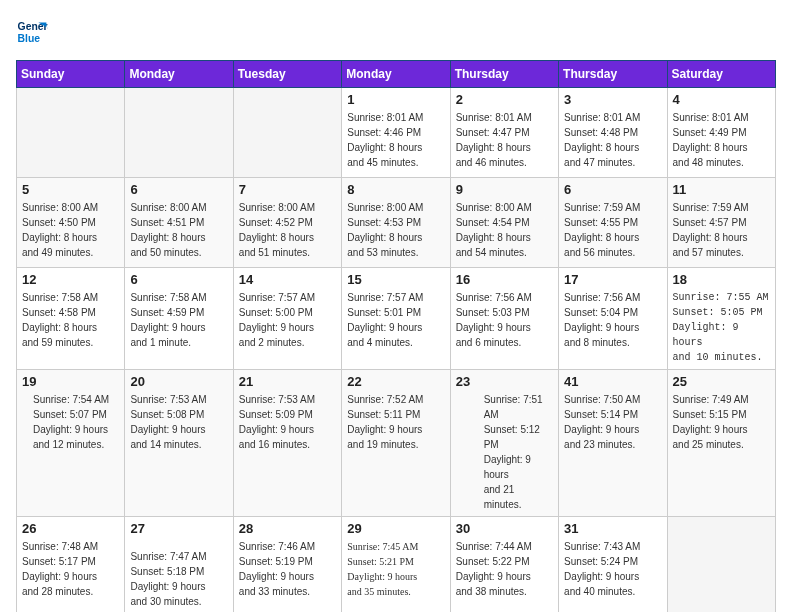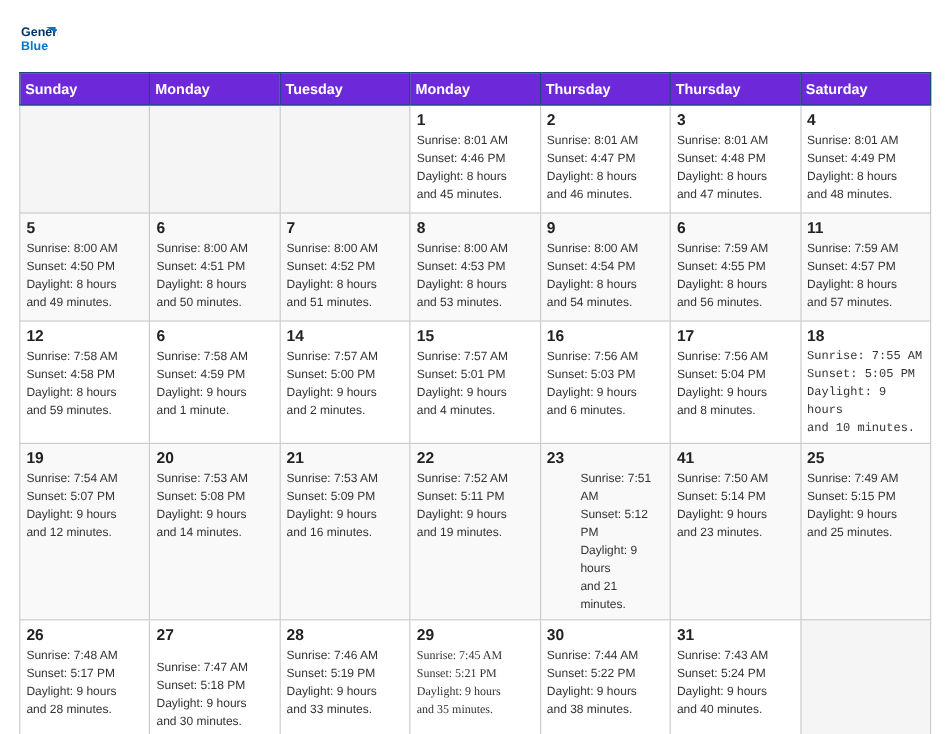--- a/index.html
+++ b/index.html
@@ -244,21 +244,21 @@
           <span class="day-number">18</span>
           <div class="day-info" style="white-space: pre-wrap; font-family: Liberation Mono, monospace;">Sunrise: 7:55 AM
 Sunset: 5:05 PM
 Daylight: 9 hours
 and 10 minutes.</div>
         </td>
       </tr>
       <tr>
         <td>
           <span class="day-number">19</span>
-          <div class="day-info" style="white-space: pre-wrap;">Sunrise: 7:54 AM
+          <div class="day-info" style="white-space: pre-wrap; margin-left: 11px;">Sunrise: 7:54 AM
 Sunset: 5:07 PM
 Daylight: 9 hours
 and 12 minutes.</div>
         </td>
         <td>
           <span class="day-number">20</span>
           <div class="day-info" style="white-space: pre-wrap;">Sunrise: 7:53 AM
 Sunset: 5:08 PM
 Daylight: 9 hours
 and 14 minutes.</div>

